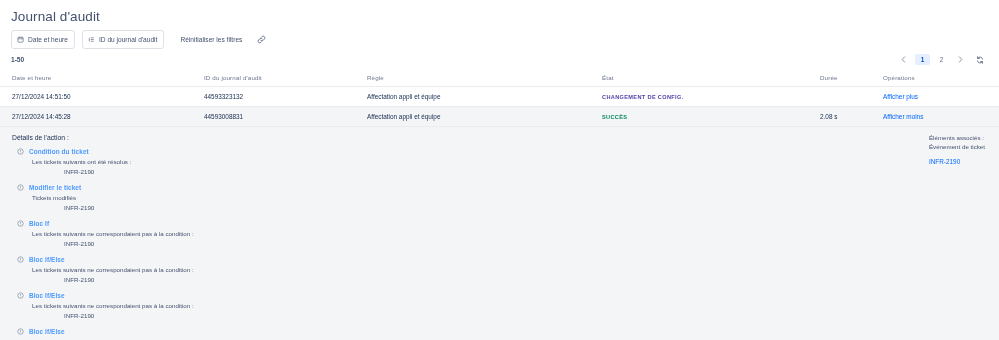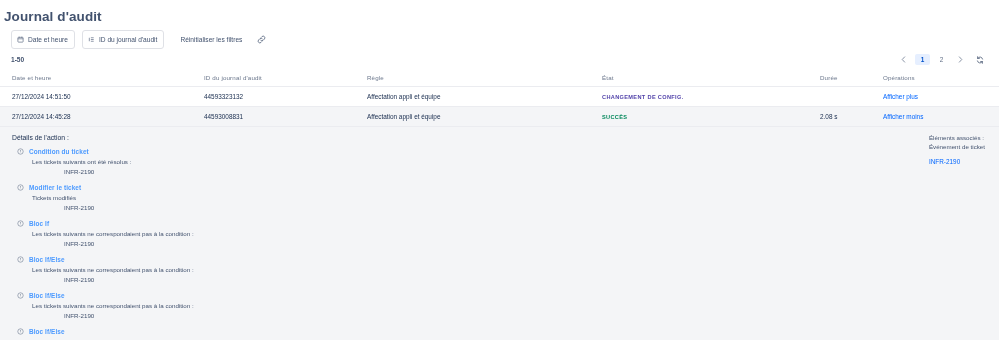--- a/index.html
+++ b/index.html
@@ -7,22 +7,22 @@
     width:999px;height:340px;overflow:hidden;
     background:#ffffff;
     font-family:"Liberation Sans", sans-serif;
     color:#253858;
     -webkit-font-smoothing:antialiased;
   }
   .page{position:relative;width:999px;height:340px;box-sizing:border-box;padding:0 0 0 0;}
 
   
   .page-title{
-    font-size:13.5px;font-weight:700;color:#42526e;
-    padding:9px 0 0 4px;letter-spacing:.1px;
+    font-size:13.5px;font-weight:400;color:#42526e;
+    padding:9px 0 0 11px;letter-spacing:.1px;
   }
   .toolbar{
     display:flex;align-items:center;gap:7px;
     padding:6px 0 0 11px;
   }
   .chip{
     display:inline-flex;align-items:center;gap:4px;
     height:14px;padding:1.5px 6px 1.5px 5px;
     border:1px solid #dfe1e6;border-radius:3px;
     background:#fff;font-size:6.6px;color:#42526e;

